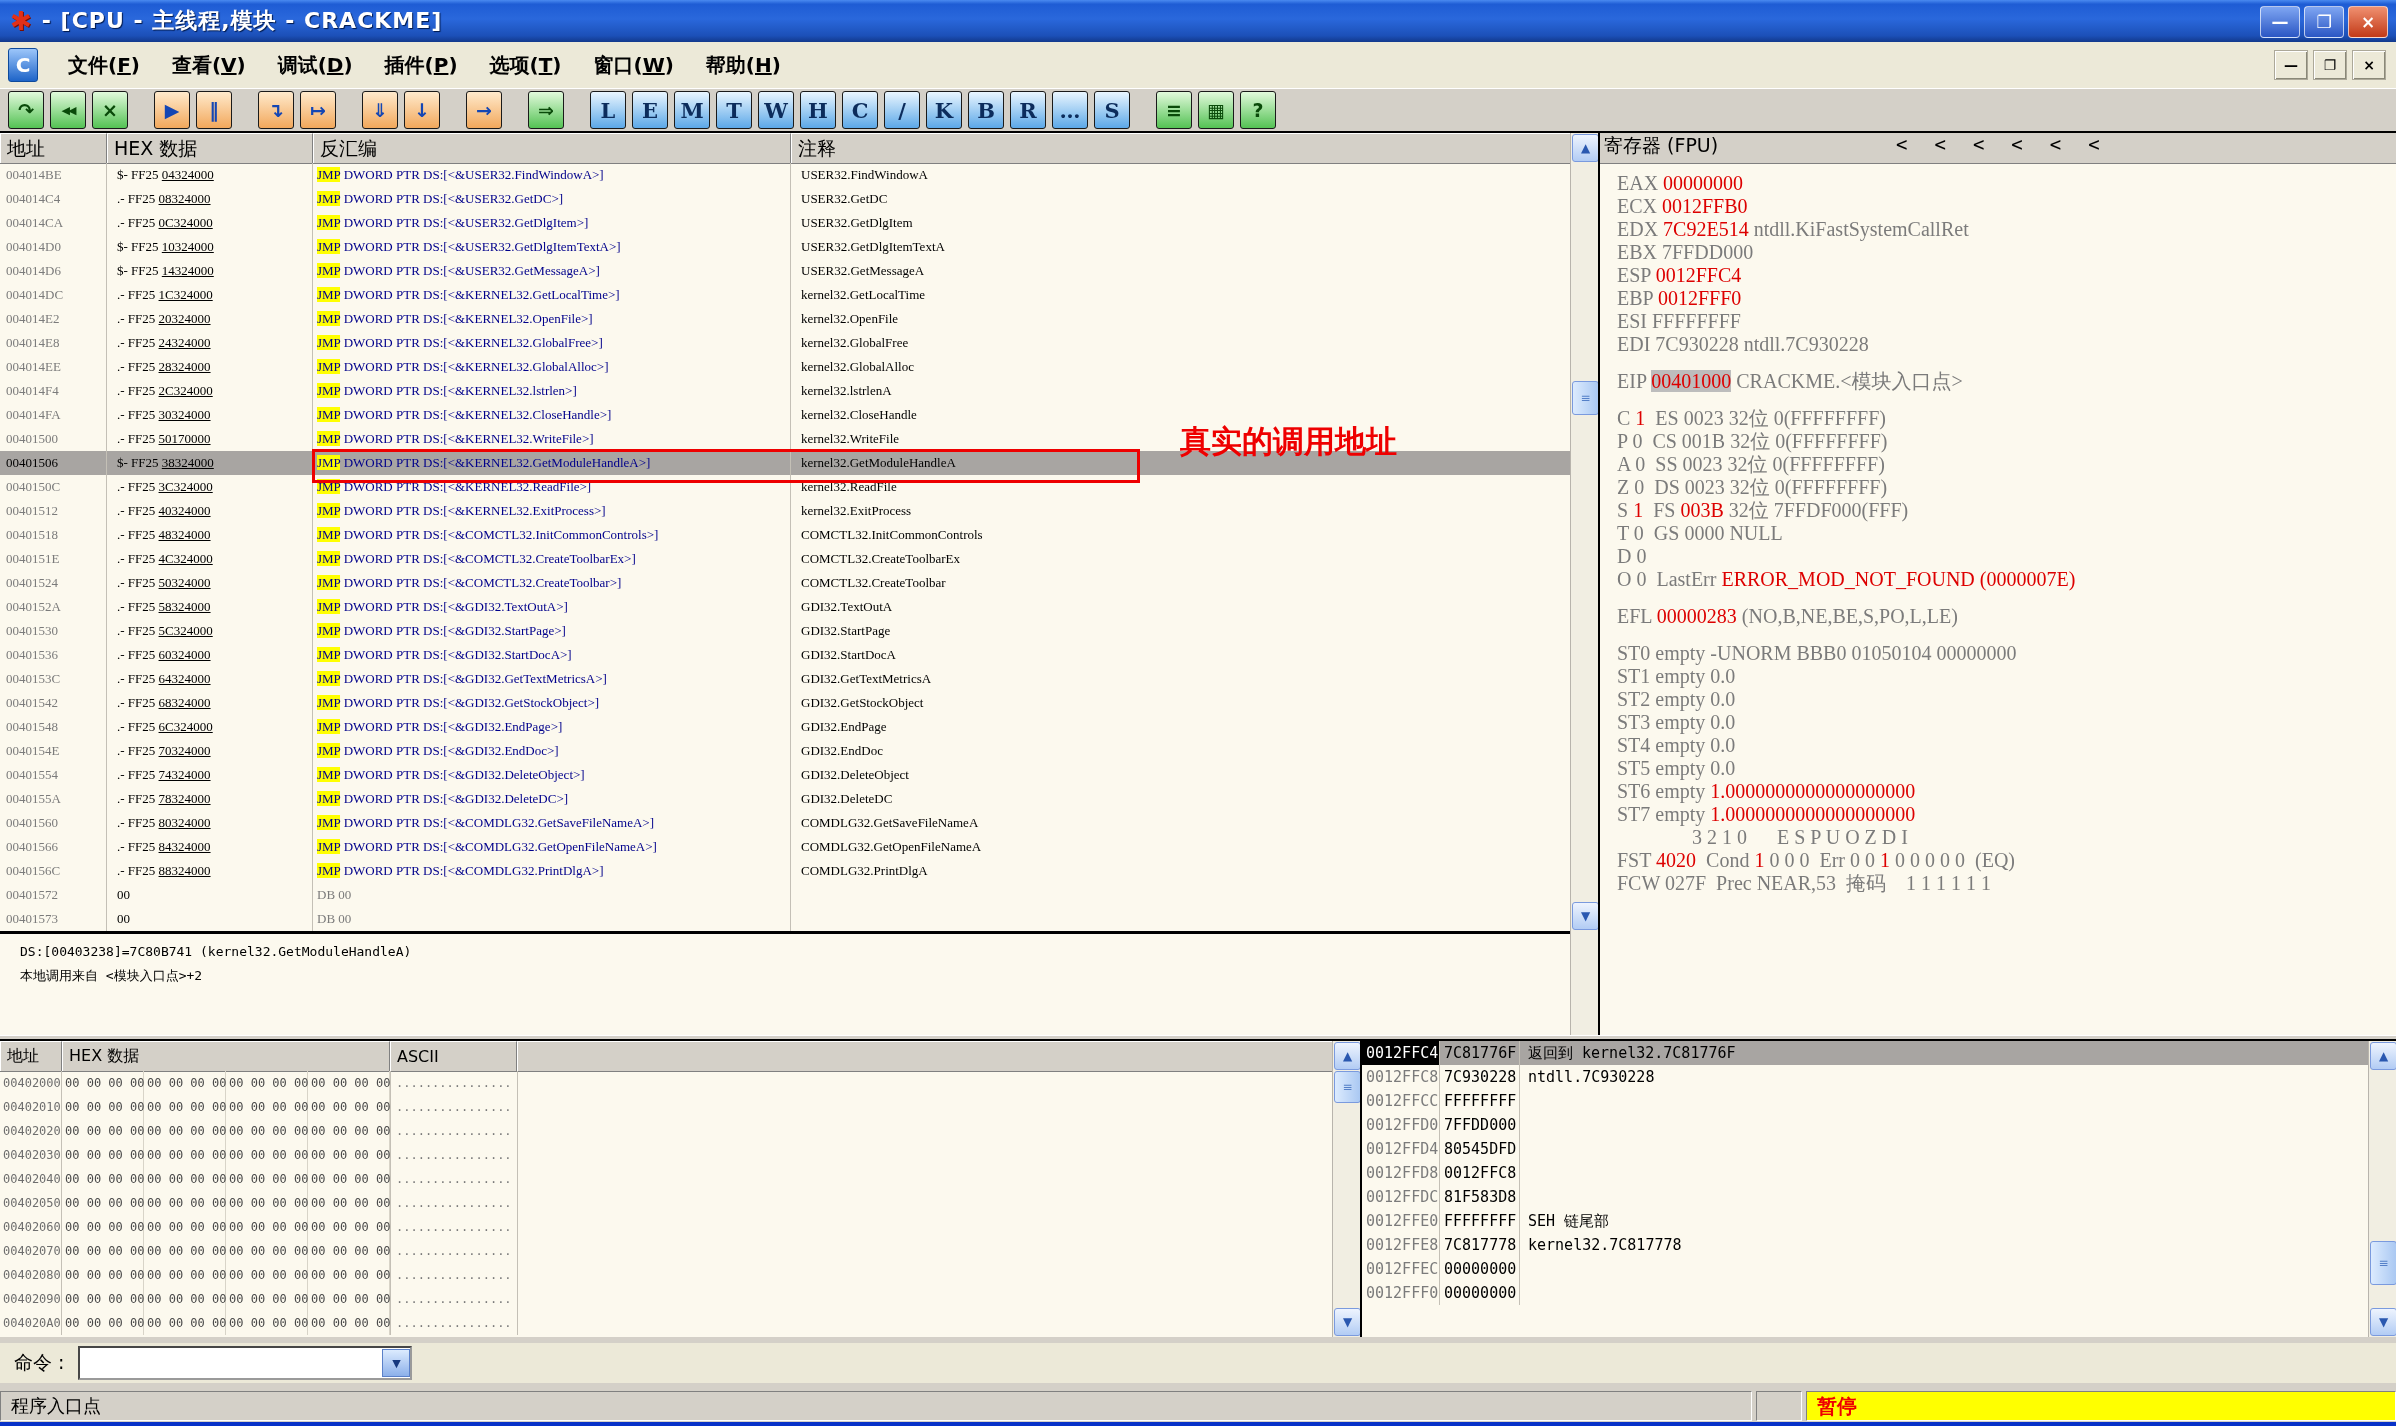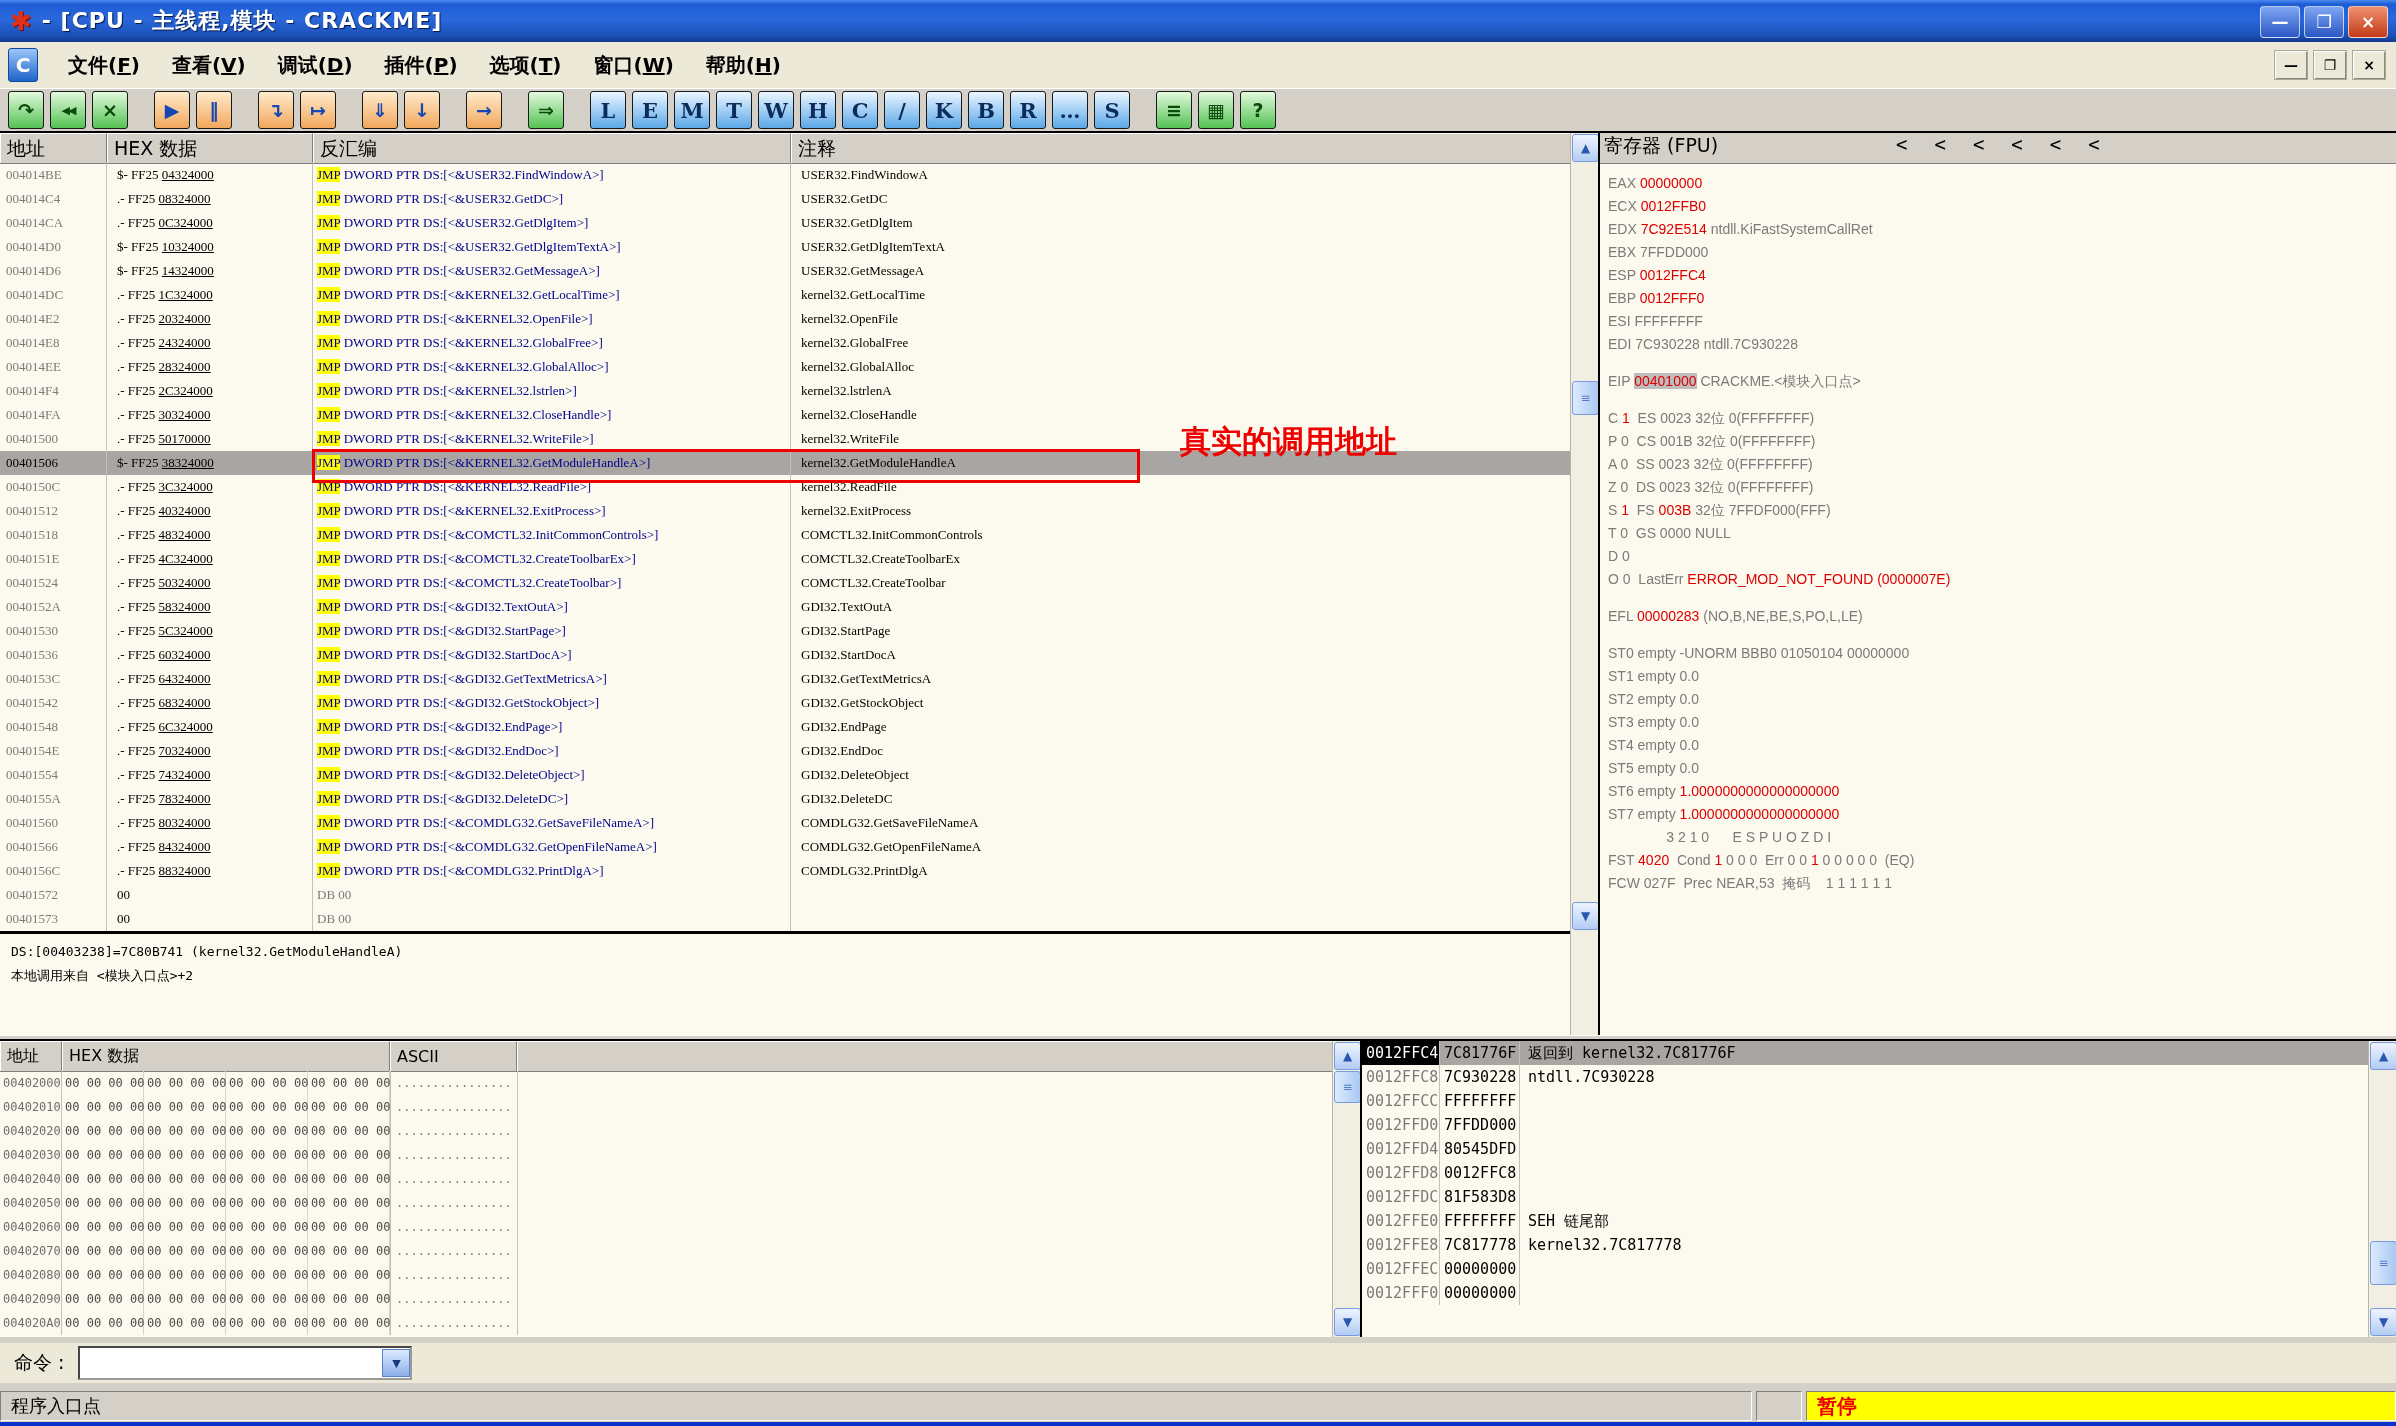--- a/index.html
+++ b/index.html
@@ -55,36 +55,36 @@
   .drow.sel .c-addr{color:#000;}
   .c-hex{width:206px;padding-left:10px;color:#000;}
   .c-hex .arg{text-decoration:underline;}
   .c-dis{width:478px;padding-left:4px;color:#00008b;}
   .c-dis .mn{background:#ffff00;}
   .c-dis.db{color:#7b7b7b;}
   .c-com{flex:1 1 auto;padding-left:10px;color:#000;border-right:none;}
   .red-box{position:absolute;left:312px;top:316px;width:822px;height:28px;border:3px solid #ee0000;}
   .annotation{position:absolute;left:1180px;top:288px;font-size:31px;font-weight:bold;color:#ee0000;white-space:nowrap;}
   .info-pane{position:absolute;left:0;top:798px;width:1570px;height:104px;border-top:3px solid #000;
-    font-family:"DejaVu Sans Mono",monospace;font-size:13px;color:#000;padding:6px 0 0 11px;box-sizing:border-box;}
+    font-family:"DejaVu Sans Mono",monospace;font-size:13px;color:#000;padding:6px 0 0 20px;box-sizing:border-box;}
   .info-line{line-height:24px;white-space:pre;}
   
   .vsb{position:absolute;width:28px;background:#f1eee2;border-left:1px solid #b8b4ac;}
   .sb-btn{position:absolute;left:1px;width:25px;height:26px;border:1px solid #7a9ade;border-radius:3px;
     background:linear-gradient(#eef4fe,#b2ccf4);color:#2a58b0;font-size:12px;
     display:flex;align-items:center;justify-content:center;}
   .sb-thumb{position:absolute;left:1px;width:25px;border:1px solid #7a9ade;border-radius:3px;
     background:linear-gradient(90deg,#dcebfe,#aac8f2);color:#5580c8;font-size:12px;
     display:flex;align-items:center;justify-content:center;}
   
   .reg-pane{left:1598px;top:133px;width:798px;height:902px;border-left:2px solid #000;box-sizing:border-box;}
   .reg-header{height:30px;background:#d4d0c8;border-bottom:1px solid #808080;display:flex;
     font-size:19px;padding-left:4px;position:relative;}
   .reg-chevrons{position:absolute;left:296px;display:flex;gap:27px;font-size:19px;color:#000;font-family:"DejaVu Sans Mono",monospace;}
-  .reg-body{padding:8px 0 0 8px;font-family:Liberation Sans, sans-serif;font-size:14px;}
+  .reg-body{padding:8px 0 0 17px;font-family:Liberation Serif, serif;font-size:20px;}
   .reg-line{line-height:23px;white-space:pre;}
   .reg-line.gap{margin-top:14px;}
   .seg-g{color:#7b7b7b;} .seg-r{color:#dd0000;}
   .seg-hl{color:#dd0000;background:#bdbdbd;}
   
   .mid-strip{position:absolute;left:0;top:1035px;width:2396px;height:4px;background:#d4d0c8;border-top:1px solid #fff;}
   .bottom-border{position:absolute;left:0;top:1039px;width:2396px;height:2px;background:#000;}
   .dump-pane{left:0;top:1041px;width:1332px;height:296px;}
   .dump-rows{position:absolute;left:0;top:30px;width:1332px;height:266px;overflow:hidden;}
   .durow{display:flex;height:24px;line-height:24px;font-family:"DejaVu Sans Mono",monospace;font-size:12px;

